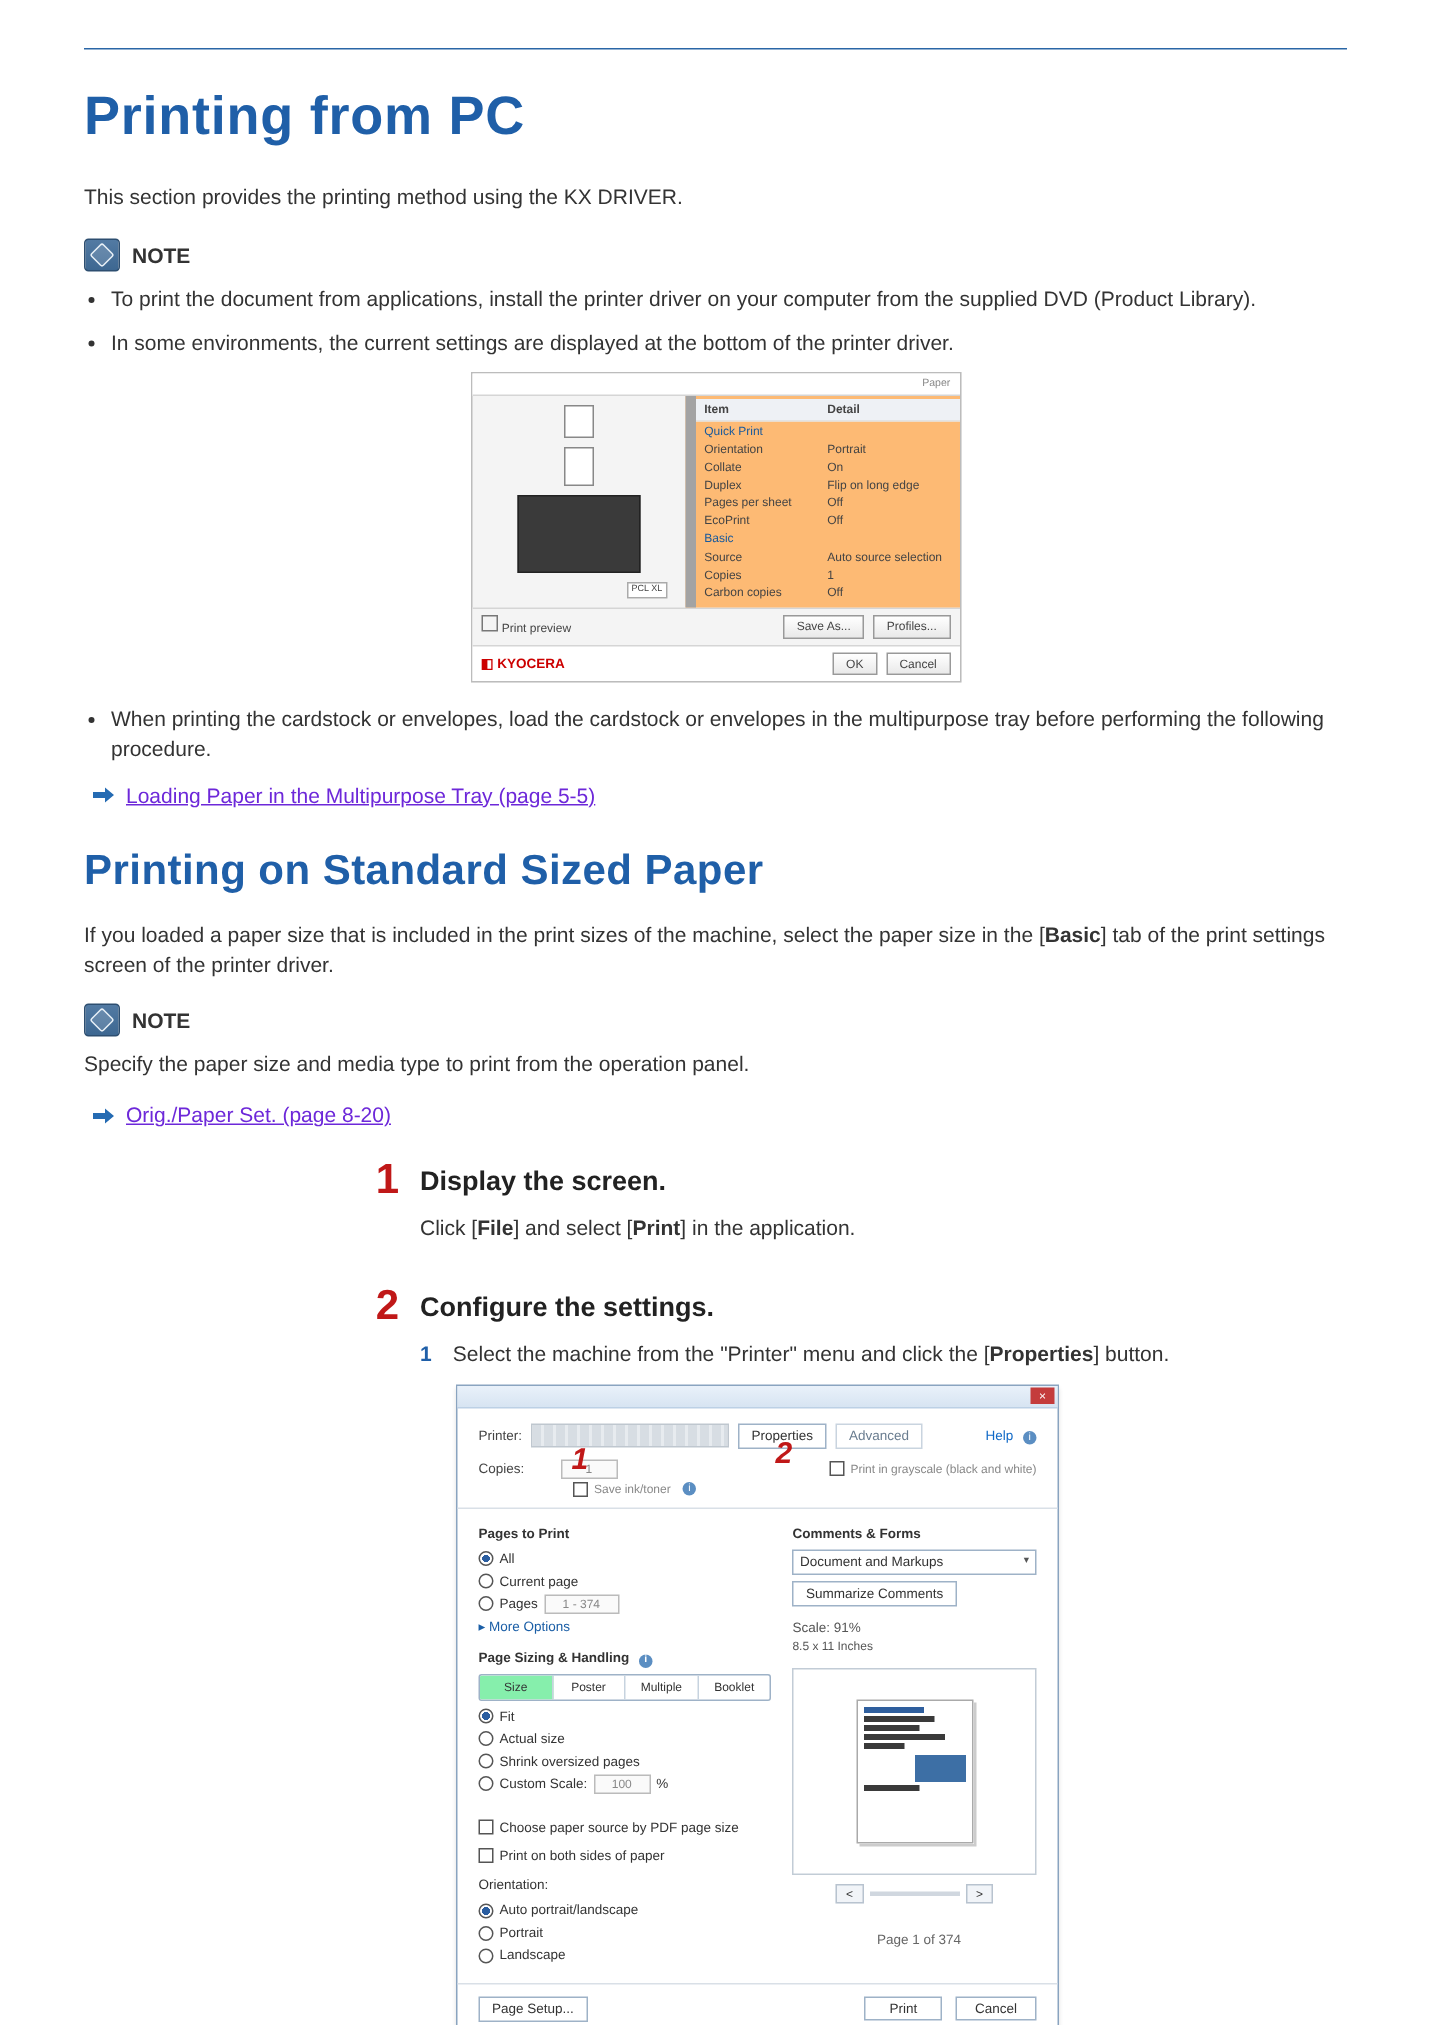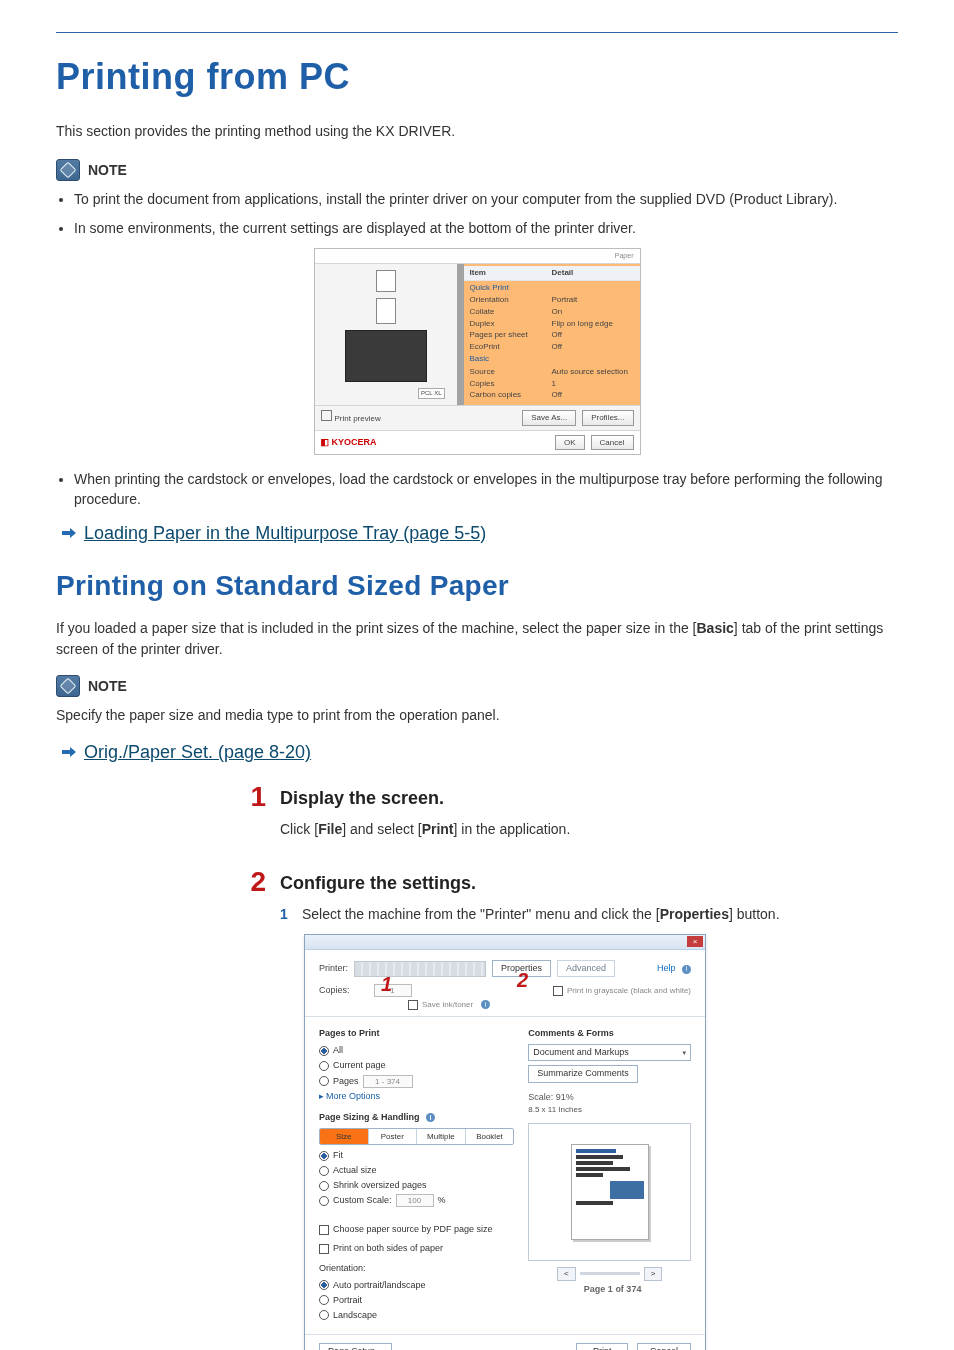--- a/index.html
+++ b/index.html
@@ -161,23 +161,23 @@
     align-items:center;
     gap:8px;
     margin: 6px 0 16px 0;
     padding-left: 6px;
   }
   .arrow-icon {
     width: 14px; height: 14px; flex-shrink:0;
   }
   .arrow-icon svg { display:block; }
   .xref {
-    color: #0c4a6e;
+    color: #6d28d9;
     text-decoration: underline;
-    font-size: 18px;
+    font-size: 14px;
   }
 
   h2.section {
     font-weight: 900;
     font-size: 28px;
     color:#1f5fa8;
     margin: 20px 0 12px 0;
     letter-spacing:0.3px;
   }
   .para { margin: 6px 0 14px 0; }
@@ -260,21 +260,21 @@
   .d-radio, .d-check { display:flex; align-items:center; gap:4px; margin:2px 0; }
   .d-radio .r { width:8px;height:8px;border:1px solid #555;border-radius:50%; }
   .d-radio .r.on { background:radial-gradient(#2a5da0 0 45%,#fff 46% 100%); }
   .d-check .c { width:8px;height:8px;border:1px solid #555; }
   .d-inputsm { width:36px;height:11px;border:1px solid #bbb;background:#fafafa;display:inline-block;vertical-align:middle;text-align:center;font-size:8px;line-height:11px;color:#888;}
   .d-expand { color:#1a5ea6; margin:2px 0;}
   .d-info { width:9px;height:9px;border-radius:50%;background:#5b8ec2;color:#fff;display:inline-flex;align-items:center;justify-content:center;font-size:7px;margin-left:4px;}
   .seg { display:flex; border:1px solid #9eb2c7; border-radius:2px; overflow:hidden; margin:4px 0;}
   .seg div { flex:1; text-align:center; padding:2px 4px; border-right:1px solid #c7d3df; font-size:8px;}
   .seg div:last-child{border-right:none;}
-  .seg .active{ background:#f97316;}
+  .seg .active{ background:#86efac;}
   .d-drop { border:1px solid #9eb2c7; padding:1px 4px; display:flex; justify-content:space-between; align-items:center; }
   .d-drop .car{ font-size:7px;color:#555;}
   .d-preview{
     border:1px solid #c2ccd6;
     height:120px;
     margin-top:8px;
     padding:8px;
     background:#fff;
     display:flex; align-items:center; justify-content:center; flex-direction:column;
   }
@@ -437,21 +437,21 @@
           </div>
           <div style="display:flex;align-items:center;gap:24px;margin:0 0 2px 0;">
             <span class="d-label">Copies:</span>
             <span class="d-inputsm">1</span>
             <span style="flex:1"></span>
             <span class="d-check">
                 <span class="c"></span>
                 <span style="font-size:8px;color:#888;">Print in grayscale (black and white)</span>
               </span>
           </div>
-          <div class="d-check" style="margin-left:89px;margin-top:-2px;">
+          <div class="d-check" style="margin-left:63px;margin-top:-2px;">
               <span class="c"></span>
               <span style="font-size:8px;color:#888;">Save ink/toner</span> 
               <span class="d-info">i</span>
             </div>
           <div class="d-sep"></div>
           <div class="d-cols">
             <div class="d-left">
               <div class="d-h">Pages to Print</div>
               <div class="d-radio">
                   <span class="r on"></span>
@@ -533,21 +533,21 @@
                     <div class="bar s4"></div>
                   <div class="blob"></div>
                   <div class="bar s2"></div>
                 </div>
               </div>
               <div class="d-navrow">
                 <span class="d-navbtn">&lt;</span>
                 <span style="width:60px;height:3px;background:#d0d7df;display:inline-block;"></span>
                 <span class="d-navbtn">&gt;</span>
               </div>
-              <div class="d-pageof" style="text-align:center;margin-top:2px;font-weight:bold;">Page 1 of 374</div>
+              <div class="d-pageof" style="text-align:center;margin-top:18px;">Page 1 of 374</div>
             </div>
           </div>
           <div class="d-foot">
             <span class="d-pill">Page Setup...</span>
             <span>
               <span class="d-pill" style="padding:2px 16px;">Print</span>
               <span class="d-pill" style="padding:2px 12px;margin-left:6px;">Cancel</span>
             </span>
           </div>
         </div>

